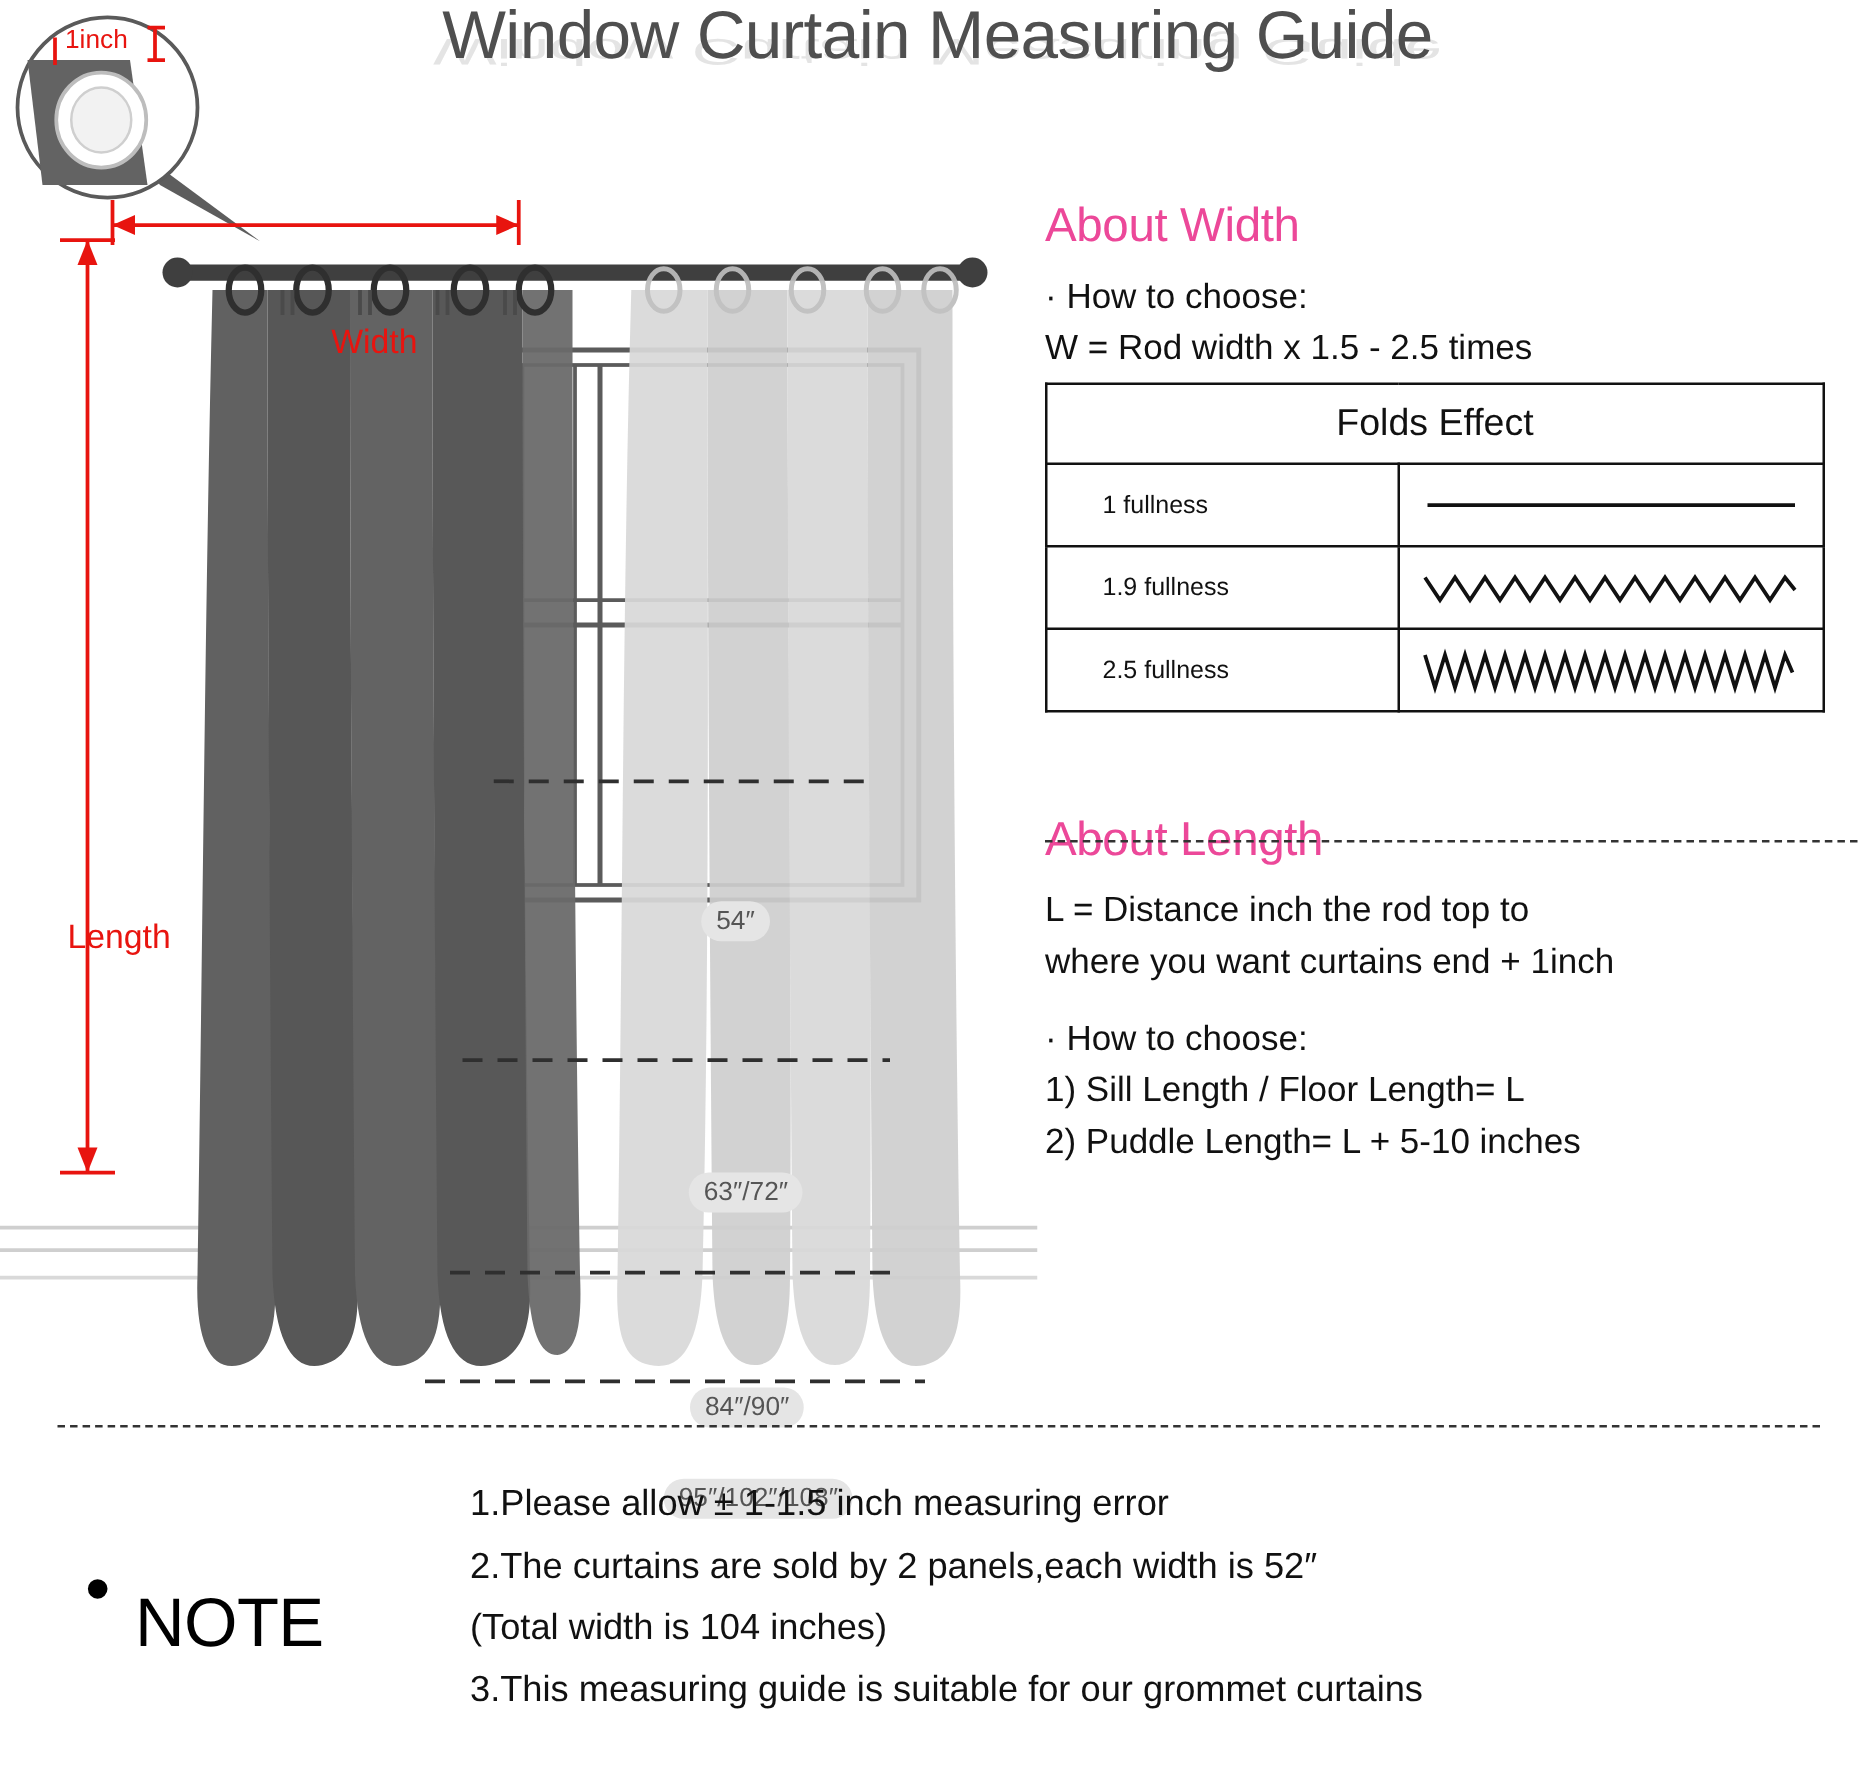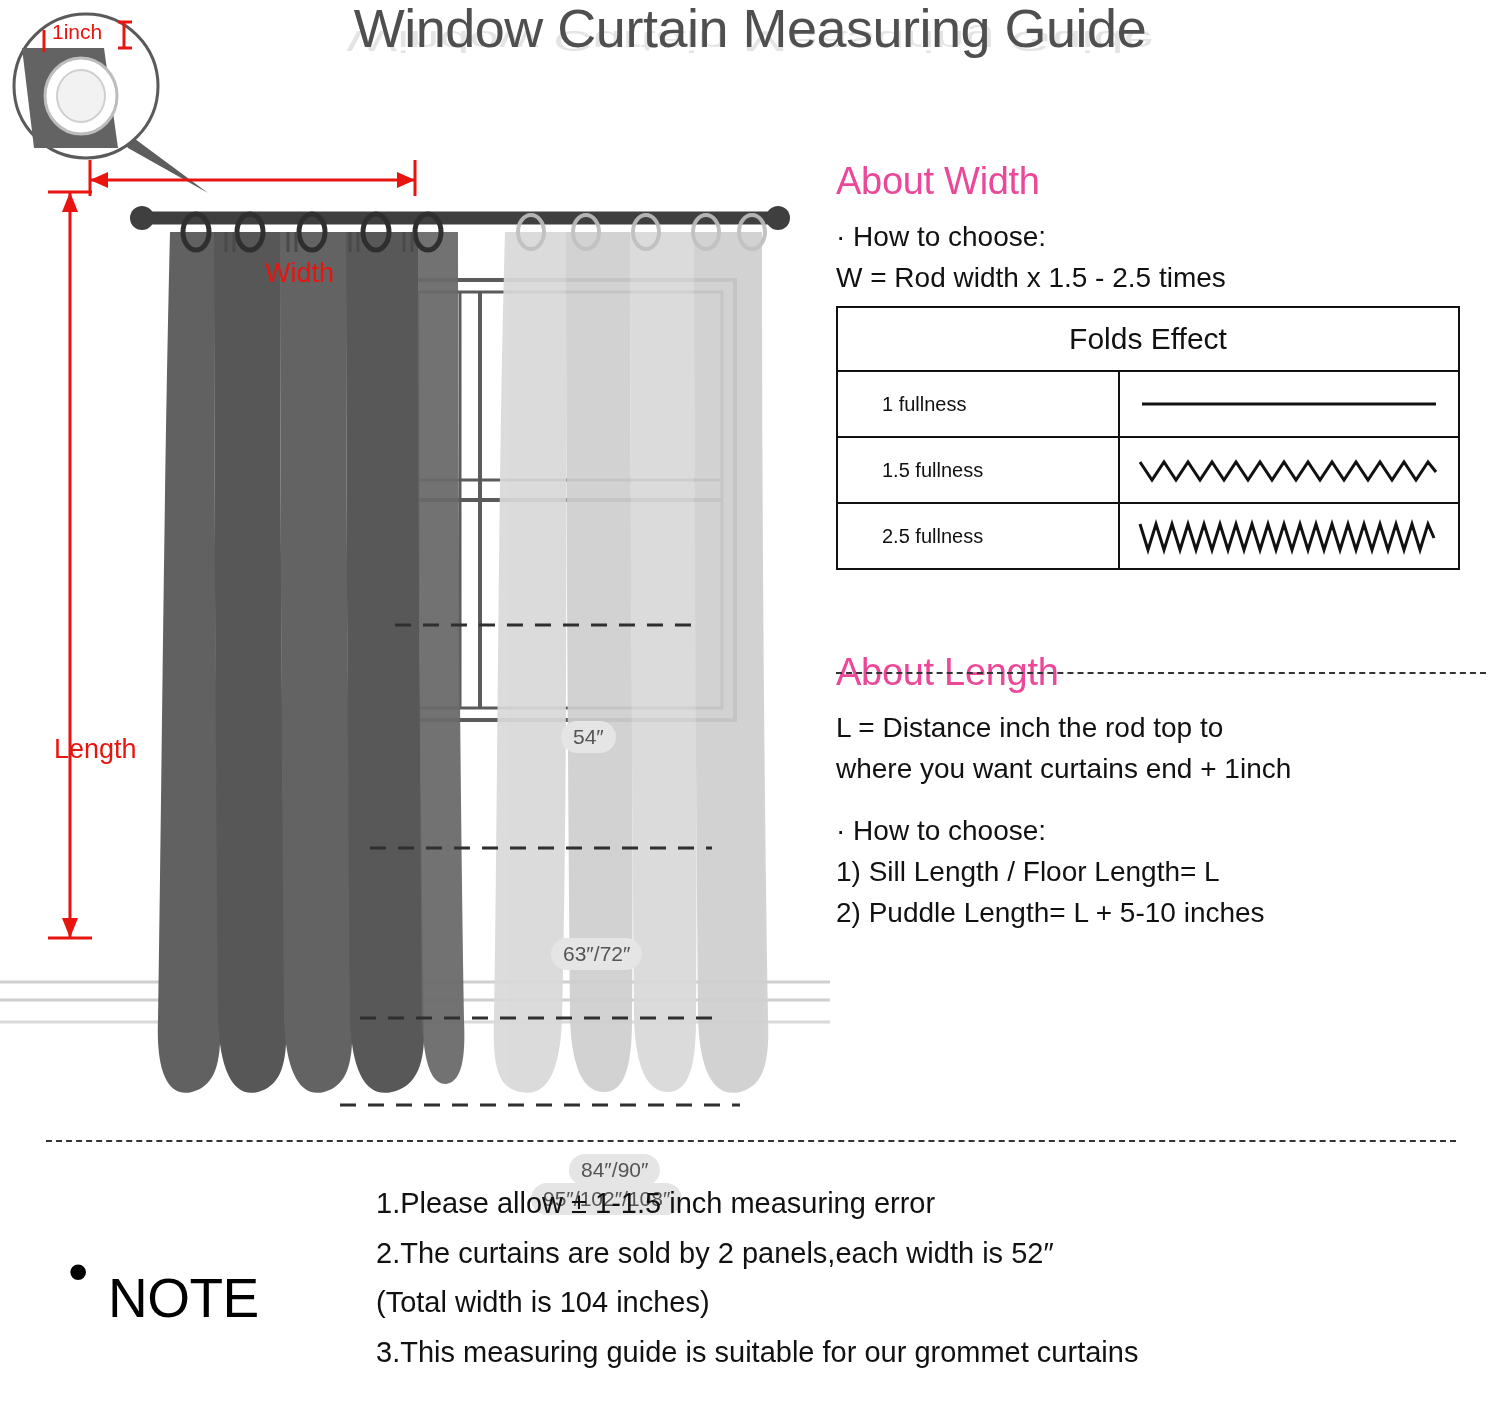--- a/index.html
+++ b/index.html
@@ -90,21 +90,21 @@
     border-radius: 16px;
     color: #555;
     font-size: 21px;
     text-align: center;
     padding: 4px 12px;
     white-space: nowrap;
     font-family: "Liberation Sans", sans-serif;
   }
   #pill-54  { left: 561px; top: 601px; }
   #pill-63  { left: 551px; top: 818px; }
-  #pill-84  { left: 569px; top: 990px; margin-top: 44px; }
+  #pill-84  { left: 552px; top: 990px; }
   #pill-95  { left: 531px; top: 1063px; }
 
   
   #right-col {
     position: absolute;
     left: 836px;
     top: 160px;
     width: 650px;
   }
   .section-head {
@@ -343,21 +343,21 @@
         </tr>
         <tr>
           <td class="fold-name">1 fullness</td>
           <td class="fold-vis">
             <svg width="310" height="60" viewBox="0 0 310 60">
               <line x1="8" y1="30" x2="302" y2="30" stroke="#111" stroke-width="3"></line>
             </svg>
           </td>
         </tr>
         <tr>
-          <td class="fold-name">1.5 fullness</td>
+          <td class="fold-name">1.9 fullness</td>
           <td class="fold-vis">
             <svg width="310" height="60" viewBox="0 0 310 60">
               <polyline fill="none" stroke="#111" stroke-width="3" points="6,22 18,40 30,22 42,40 54,22 66,40 78,22 90,40 102,22 114,40 126,22 138,40 150,22 162,40 174,22 186,40 198,22 210,40 222,22 234,40 246,22 258,40 270,22 282,40 294,22 302,32"></polyline>
             </svg>
           </td>
         </tr>
         <tr>
           <td class="fold-name">2.5 fullness</td>
           <td class="fold-vis">
             <svg width="310" height="60" viewBox="0 0 310 60">

